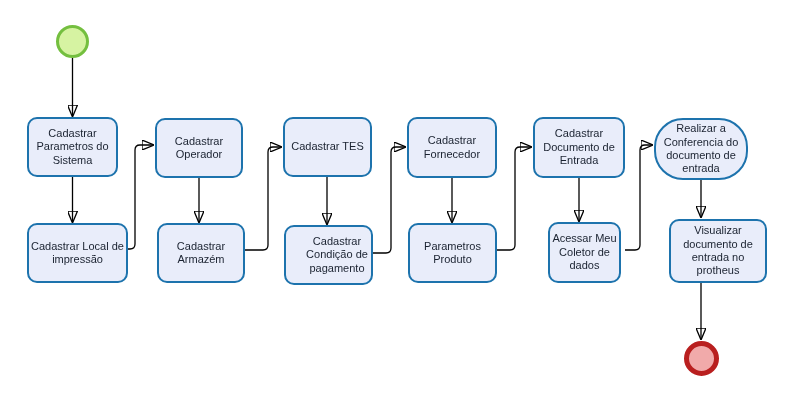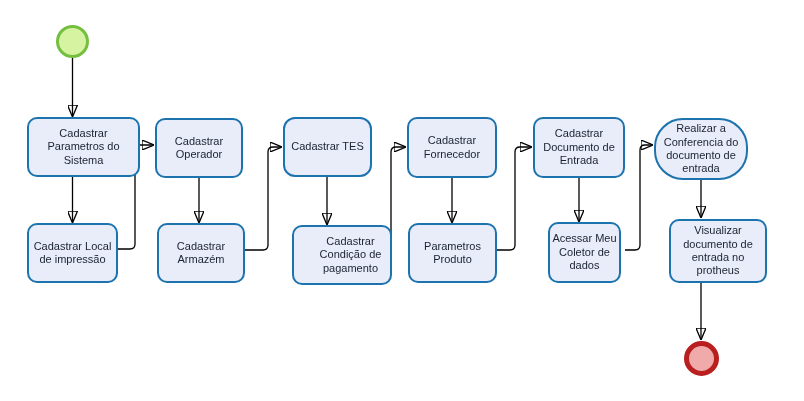--- a/index.html
+++ b/index.html
@@ -87,41 +87,41 @@
     <path d="M452,178 V222" marker-end="url(#arrow)"></path>
     <path d="M497,250 H510 Q515,250 515,245 V152 Q515,147 520,147 H531" marker-end="url(#arrow)"></path>
     <path d="M579,178 V221" marker-end="url(#arrow)"></path>
     <path d="M625,250 H635 Q640,250 640,245 V150 Q640,145 645,145 H652" marker-end="url(#arrow)"></path>
     <path d="M701,180 V217" marker-end="url(#arrow)"></path>
     <path d="M701,283 V339" marker-end="url(#arrow)"></path>
   </svg>
 
   <div class="event event-start"></div>
 
-  <div class="task" style="left:27px; top:117px; width:113px; height:60px;">
+  <div class="task" style="left:27px; top:117px; width:91px; height:60px;">
     <span class="task-label">Cadastrar Parametros do Sistema</span>
   </div>
 
-  <div class="task" style="left:27px; top:223px; width:91px; height:60px;">
+  <div class="task" style="left:27px; top:223px; width:101px; height:60px;">
     <span class="task-label">Cadastrar Local de impressão</span>
   </div>
 
   <div class="task" style="left:155px; top:118px; width:88px; height:60px;">
     <span class="task-label">Cadastrar Operador</span>
   </div>
 
   <div class="task" style="left:157px; top:223px; width:88px; height:60px;text-align:center;">
     <span class="task-label">Cadastrar Armazém</span>
   </div>
 
-  <div class="task" style="left:283px; top:117px; width:89px; height:60px;border-radius:12px;">
+  <div class="task" style="left:283px; top:117px; width:89px; height:60px;">
     <span class="task-label">Cadastrar TES</span>
   </div>
 
-  <div class="task" style="left:292px; top:225px; width:100px; height:60px;padding-left:19px;">
+  <div class="task" style="left:284px; top:225px; width:89px; height:60px;padding-left:19px;">
     <span class="task-label">Cadastrar Condição de pagamento</span>
   </div>
 
   <div class="task" style="left:407px; top:117px; width:90px; height:61px;align-items:center;">
     <span class="task-label">Cadastrar Fornecedor</span>
   </div>
 
   <div class="task" style="left:408px; top:223px; width:89px; height:60px;">
     <span class="task-label">Parametros Produto</span>
   </div>

